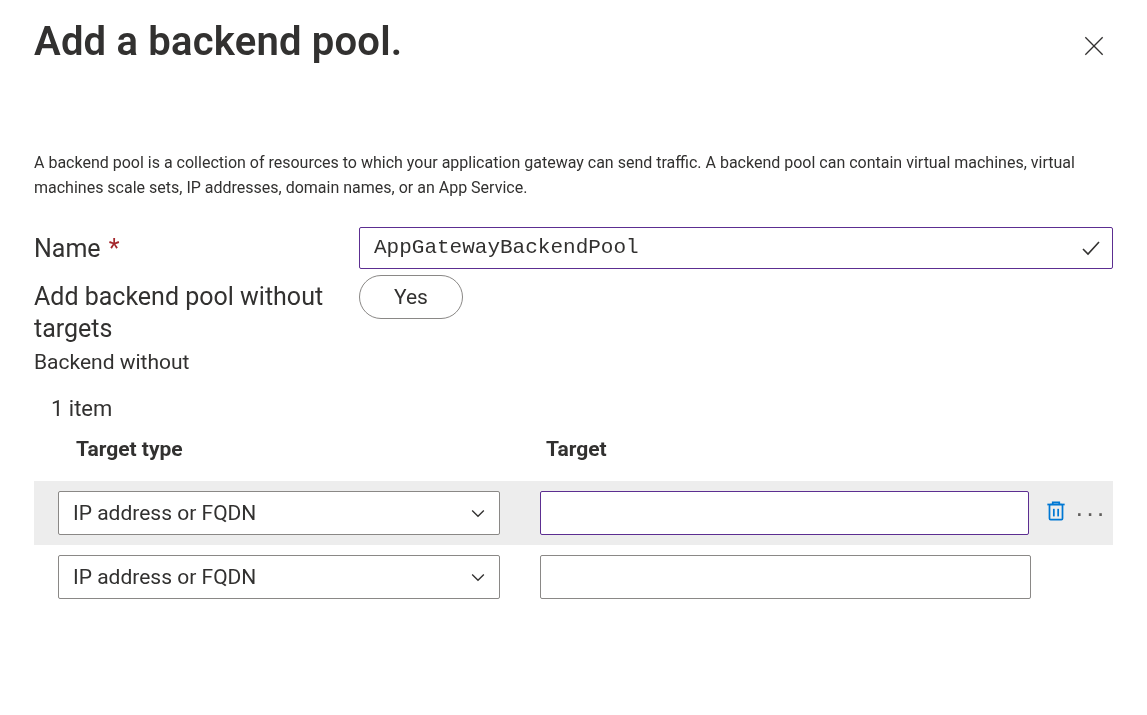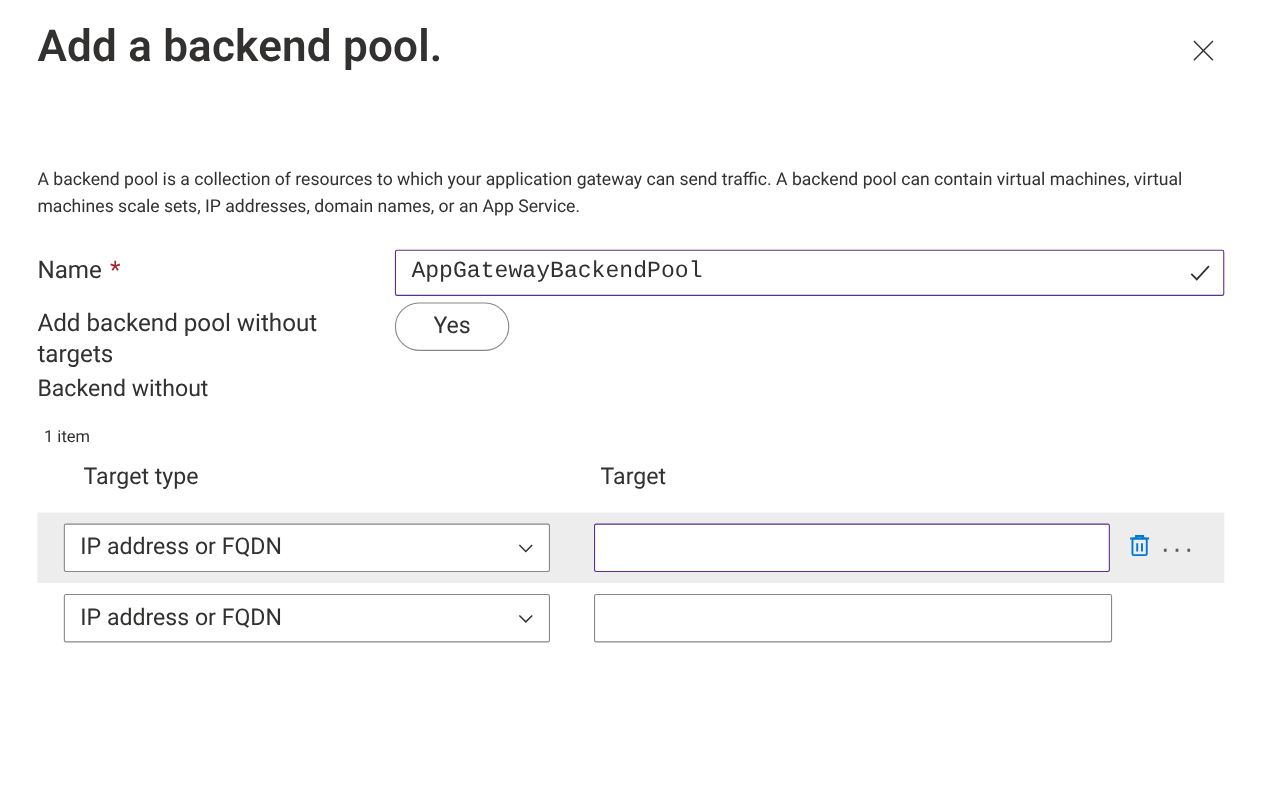--- a/index.html
+++ b/index.html
@@ -19,38 +19,38 @@
     color:var(--text);
     background:#fff;
   }
   .panel{padding:18px 34px 20px 34px;width:1147px}
   .header-row{display:flex;align-items:center;justify-content:space-between}
   h1{font-size:40px;font-weight:600;margin:0 0 6px 0;letter-spacing:.2px}
   .close-btn{background:none;border:none;padding:6px;margin-top:6px;cursor:pointer;color:#323130}
   .close-btn svg{width:26px;height:26px;stroke:currentColor}
   .desc{font-size:16px;line-height:1.55;margin:80px 0 26px 0}
   .form-row{display:flex;align-items:flex-start;margin:6px 0 4px 0}
-  .form-label{width:325px;font-size:22px;padding-top:6px;line-height:1.3}
+  .form-label{width:325px;font-size:25px;padding-top:6px;line-height:1.3}
   .req{color:var(--red);padding-left:2px}
   .form-ctrl{flex:1}
   .tb-wrap{position:relative}
   .tb{width:100%;height:42px;border:1px solid #605e5c;border-radius:2px;padding:0 44px 0 14px;font-size:21px;font-family:Liberation Mono, monospace;color:var(--text)}
   .tb.focused{border-color:var(--focus)}
   .tb-check{position:absolute;right:10px;top:50%;transform:translateY(-50%);width:24px;height:24px;color:#323130}
   .toggle{display:inline-flex;align-items:center;border:1px solid #8a8886;border-radius:22px;height:44px;overflow:hidden;background:#fff}
   .toggle-opt{border:none;background:transparent;font-size:21px;font-family:inherit;padding:0 34px;height:100%;cursor:pointer;color:var(--text);border-radius:22px}
   .toggle-opt.active{background:var(--blue);color:#fff}
   .section-label{font-size:21px;margin:2px 0 2px 0}
-  .count{font-size:15px;margin:22px 0 12px 6px}
+  .count{font-size:22px;margin:22px 0 12px 17px}
   .grid{width:100%}
   .grid-head{display:flex;padding:4px 42px 20px 42px}
-  .grid-head .col{font-size:21px;font-weight:400}
+  .grid-head .col{font-size:21px;font-weight:700}
   .col-type{width:470px;padding-right:30px}
   .col-target{flex:1}
-  .grid-row{display:flex;align-items:center;padding:10px 24px 10px 24px}
+  .grid-row{display:flex;align-items:center;padding:10px 4px 10px 24px}
   .grid-row.alt{background:var(--row-bg)}
   .select-wrap{position:relative;width:442px;margin-right:40px}
   .select{width:100%;height:44px;border:1px solid var(--border);background:#fff;border-radius:2px;font-size:21px;font-family:inherit;text-align:left;padding:0 40px 0 14px;cursor:pointer;color:var(--text)}
   .chev{position:absolute;right:12px;top:50%;transform:translateY(-50%);width:20px;height:20px;pointer-events:none;color:#323130}
   .target-input{flex:1;height:44px;border:1px solid var(--border);background:#fff;border-radius:2px;font-size:21px;font-family:inherit;padding:0 14px}
   .target-input.focused{border-color:var(--focus)}
   .row-actions{display:flex;align-items:center;margin-left:10px}
   .icon-btn{background:none;border:none;padding:4px;cursor:pointer;color:var(--blue)}
   .icon-btn svg{width:26px;height:26px;stroke:currentColor}
   .more-btn{background:none;border:none;cursor:pointer;padding:2px 2px;color:#605e5c;font-size:26px;line-height:1;letter-spacing:2px}

